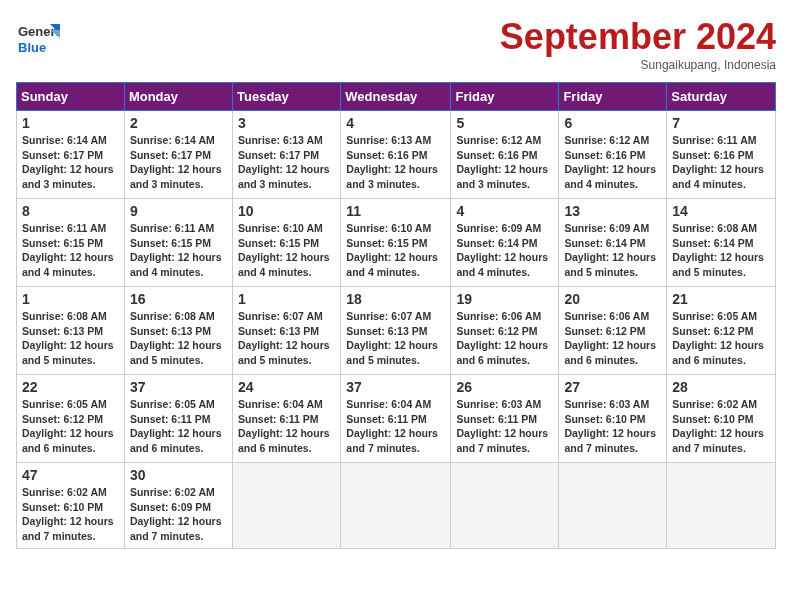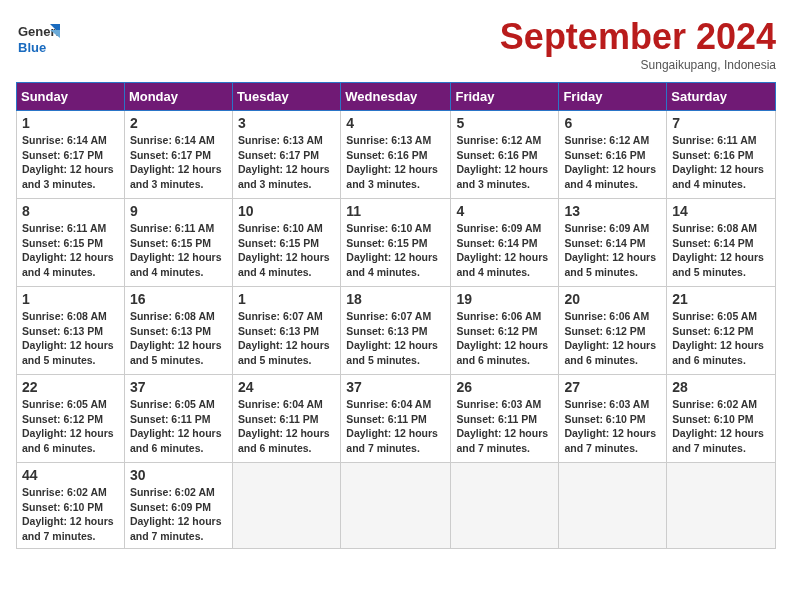--- a/index.html
+++ b/index.html
@@ -227,21 +227,21 @@
           <span class="day-number">27</span>
           <div class="day-info">Sunrise: 6:03 AM<br>Sunset: 6:10 PM<br>Daylight: 12 hours and 7 minutes.</div>
         </td>
         <td>
           <span class="day-number">28</span>
           <div class="day-info">Sunrise: 6:02 AM<br>Sunset: 6:10 PM<br>Daylight: 12 hours and 7 minutes.</div>
         </td>
       </tr>
       <tr>
         <td>
-          <span class="day-number">44</span>
+          <span class="day-number">47</span>
           <div class="day-info">Sunrise: 6:02 AM<br>Sunset: 6:10 PM<br>Daylight: 12 hours and 7 minutes.</div>
         </td>
         <td>
           <span class="day-number">30</span>
           <div class="day-info">Sunrise: 6:02 AM<br>Sunset: 6:09 PM<br>Daylight: 12 hours and 7 minutes.</div>
         </td>
         <td class="empty"></td>
         <td class="empty"></td>
         <td class="empty"></td>
         <td class="empty"></td>

